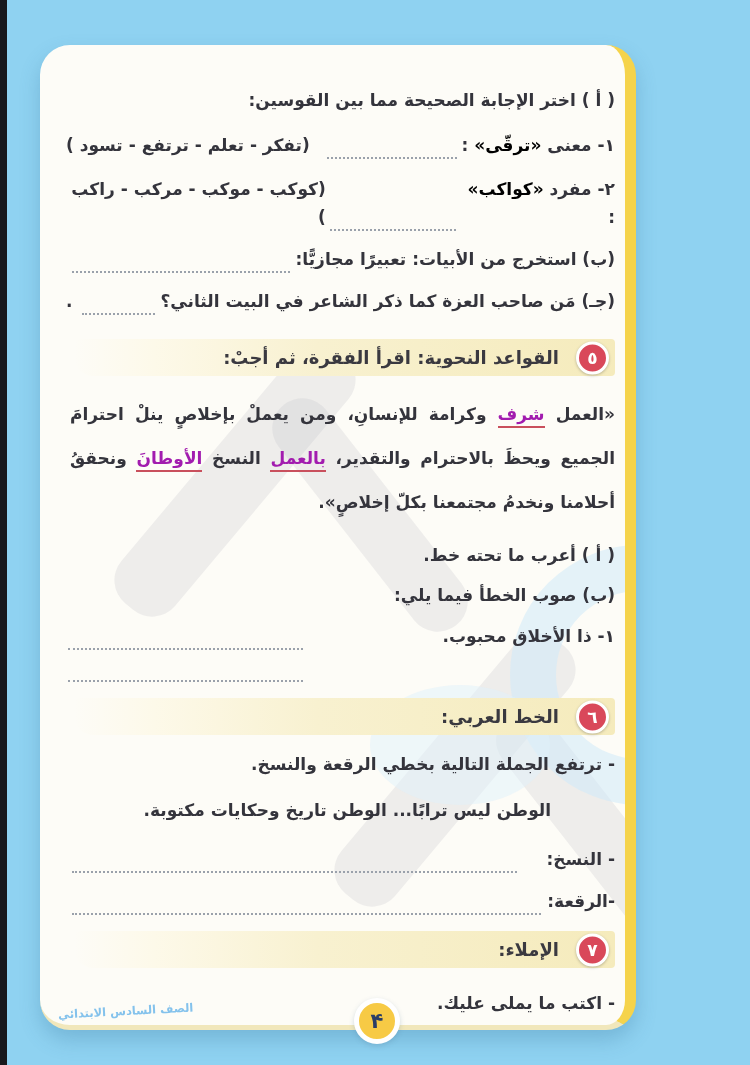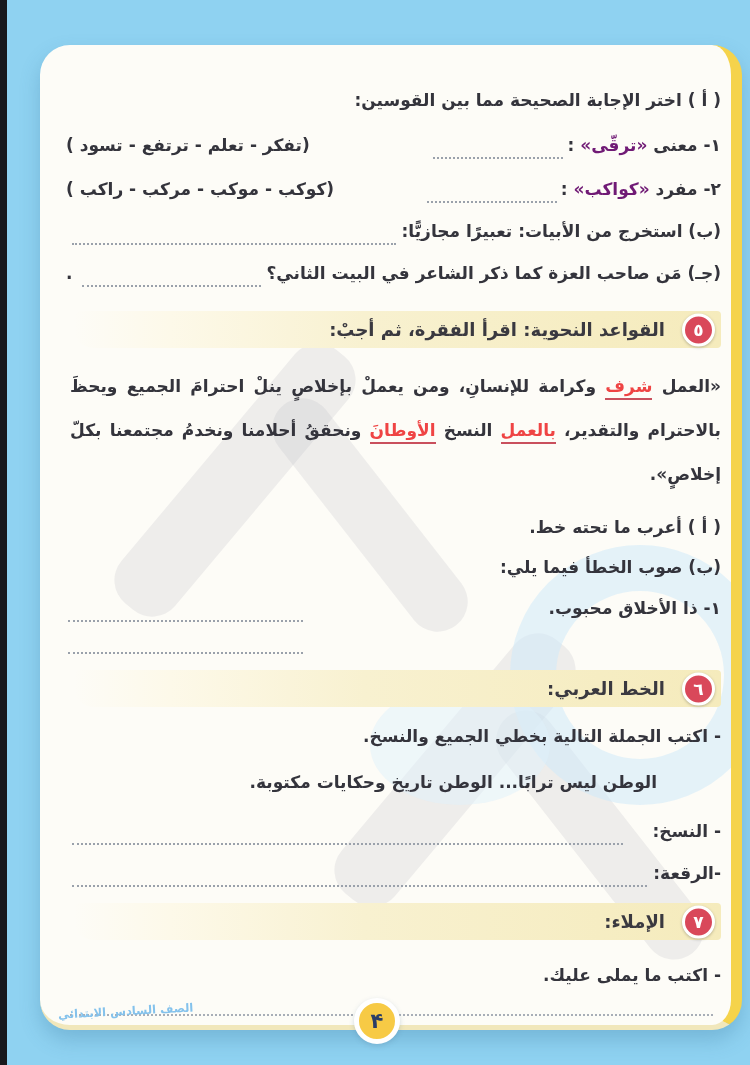--- a/index.html
+++ b/index.html
@@ -9,21 +9,21 @@
     background:#8fd2f1;
     font-family:"DejaVu Sans", sans-serif;
     overflow:hidden;
     direction:rtl;
   }
   .left-strip {
     position:absolute; left:0; top:0; width:7px; height:100%;
     background:#17181c; z-index:5;
   }
   .page-card {
-    position:absolute; left:40px; top:45px; width:702px; height:985px;
+    position:absolute; left:40px; top:45px; width:596px; height:985px;
     background:#fdfcf7;
     border-radius:30px;
     border-right:11px solid #f5d34b;
     border-bottom:5px solid #f1e7bb;
     box-shadow:0 10px 20px rgba(50,110,150,.28);
     overflow:hidden;
   }
   
   .watermark { position:absolute; inset:0; z-index:0; pointer-events:none; }
   .wm-bar {
@@ -51,22 +51,22 @@
   .mt14{margin-top:14px;} .mt16{margin-top:16px;} .mt18{margin-top:18px;}
   .mt22{margin-top:22px;gap:24px;} .mt24{margin-top:24px;} .mt8{margin-top:20px;} .mt6{margin-top:18px;} .mt12{margin-top:12px;}
   .row { display:flex; align-items:flex-end; font-size:17px; line-height:28px; }
   .dots {
     border-bottom:2px dotted #9aa1ab; height:20px;
   }
   .dots.flex { flex:1 1 auto; margin:0 6px; }
   .dots.w130 { width:130px; margin:0 4px; }
   .dots.w235 { width:235px; margin:0 2px; }
   .spacer { flex:1 1 auto; }
-  .red-word { color:#701a75; }
-  .red-underline { color:#ef4444; border-bottom:2px solid #c9505d; padding-bottom:2px; }
+  .red-word { color:#000000; }
+  .red-underline { color:#a21caf; border-bottom:2px solid #c9505d; padding-bottom:2px; }
   .end-dot { margin-right:4px; }
   .section-header {
     position:relative; height:37px; margin-left:8px;
     background:linear-gradient(to left, #f5ebbc, #f8f1d0 55%, #fdf9e9 85%, rgba(253,249,233,0));
     border-radius:6px 4px 4px 20px;
     display:flex; align-items:center;
     padding-right:56px;
     font-size:18px; color:#3a3940;
   }
   .section-badge {
@@ -162,21 +162,21 @@
     <div class="row mt12">
       <span class="spacer"></span>
       <span class="dots w235"></span>
     </div>
 
     <div class="section-header mt16">
       <span class="section-badge">٦</span>
       <span>الخط العربي:</span>
     </div>
 
-    <div class="label-line mt16">- اكتب الجملة التالية بخطي الجميع والنسخ.</div>
+    <div class="label-line mt16">- ترتفع الجملة التالية بخطي الرقعة والنسخ.</div>
     <div class="sentence-line mt8">الوطن ليس ترابًا... الوطن تاريخ وحكايات مكتوبة.</div>
 
     <div class="row mt22">
       <span>- النسخ:</span>
       <span class="dots flex"></span>
     </div>
 
     <div class="row mt14">
       <span>-الرقعة:</span>
       <span class="dots flex"></span>

